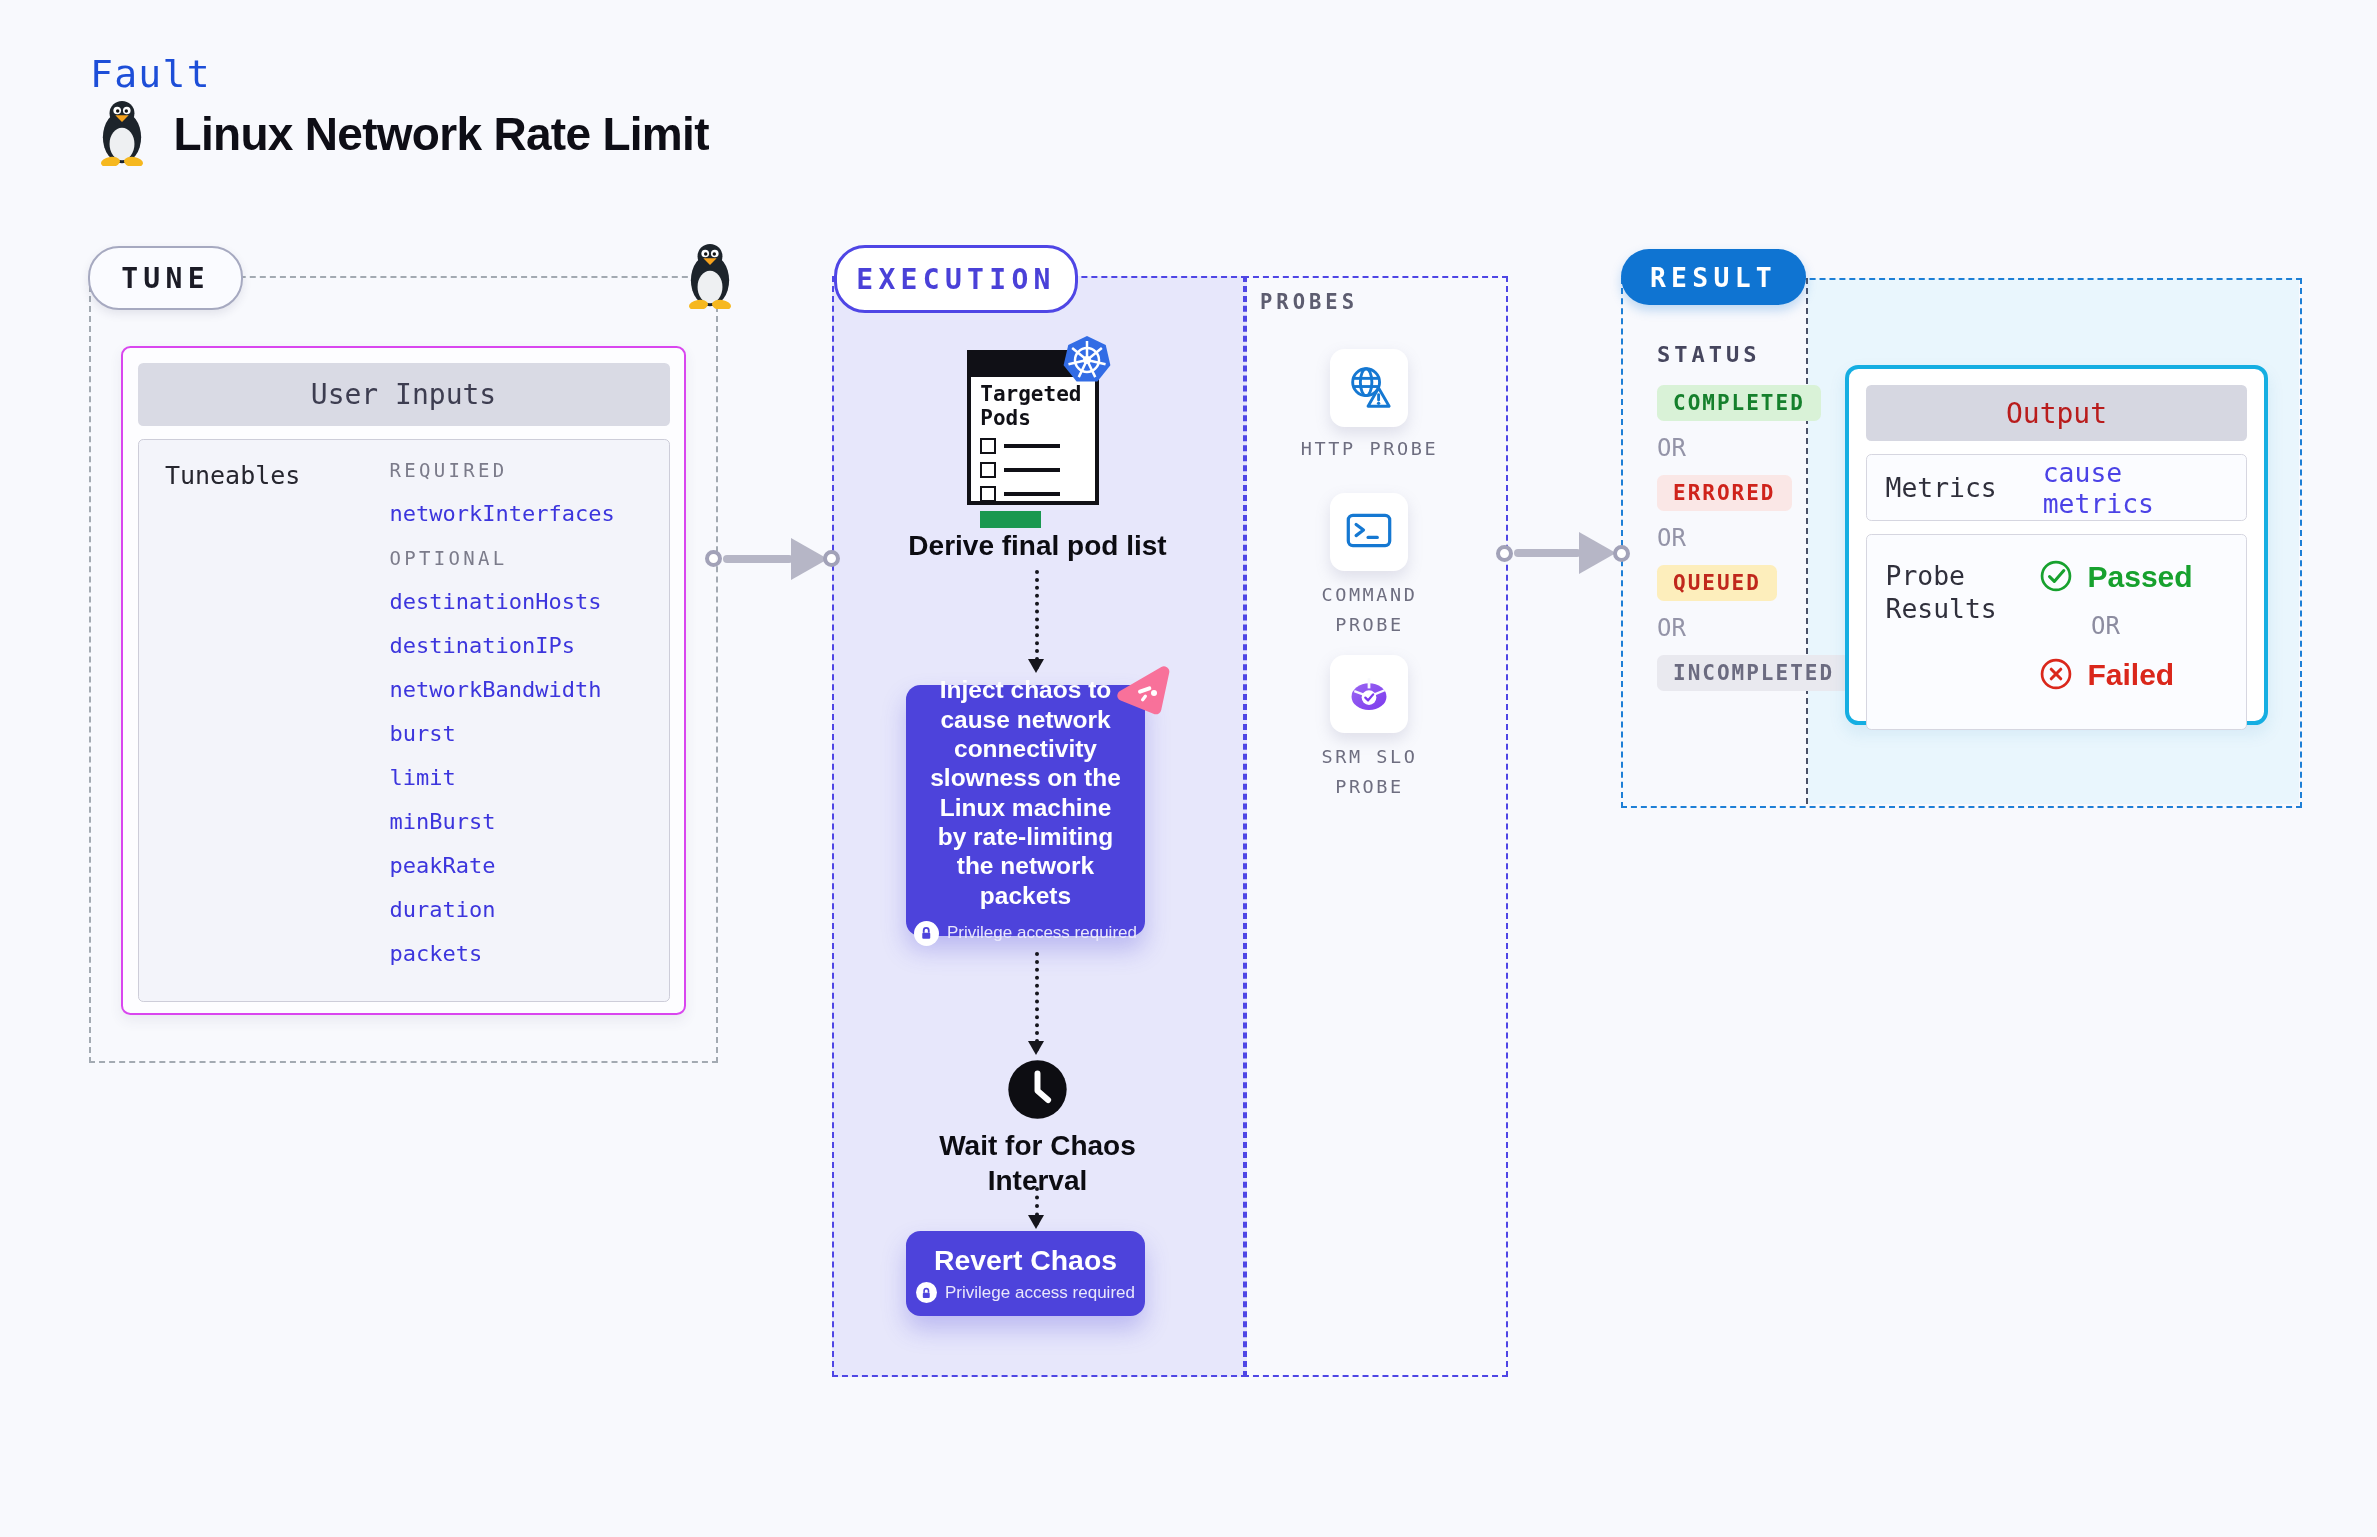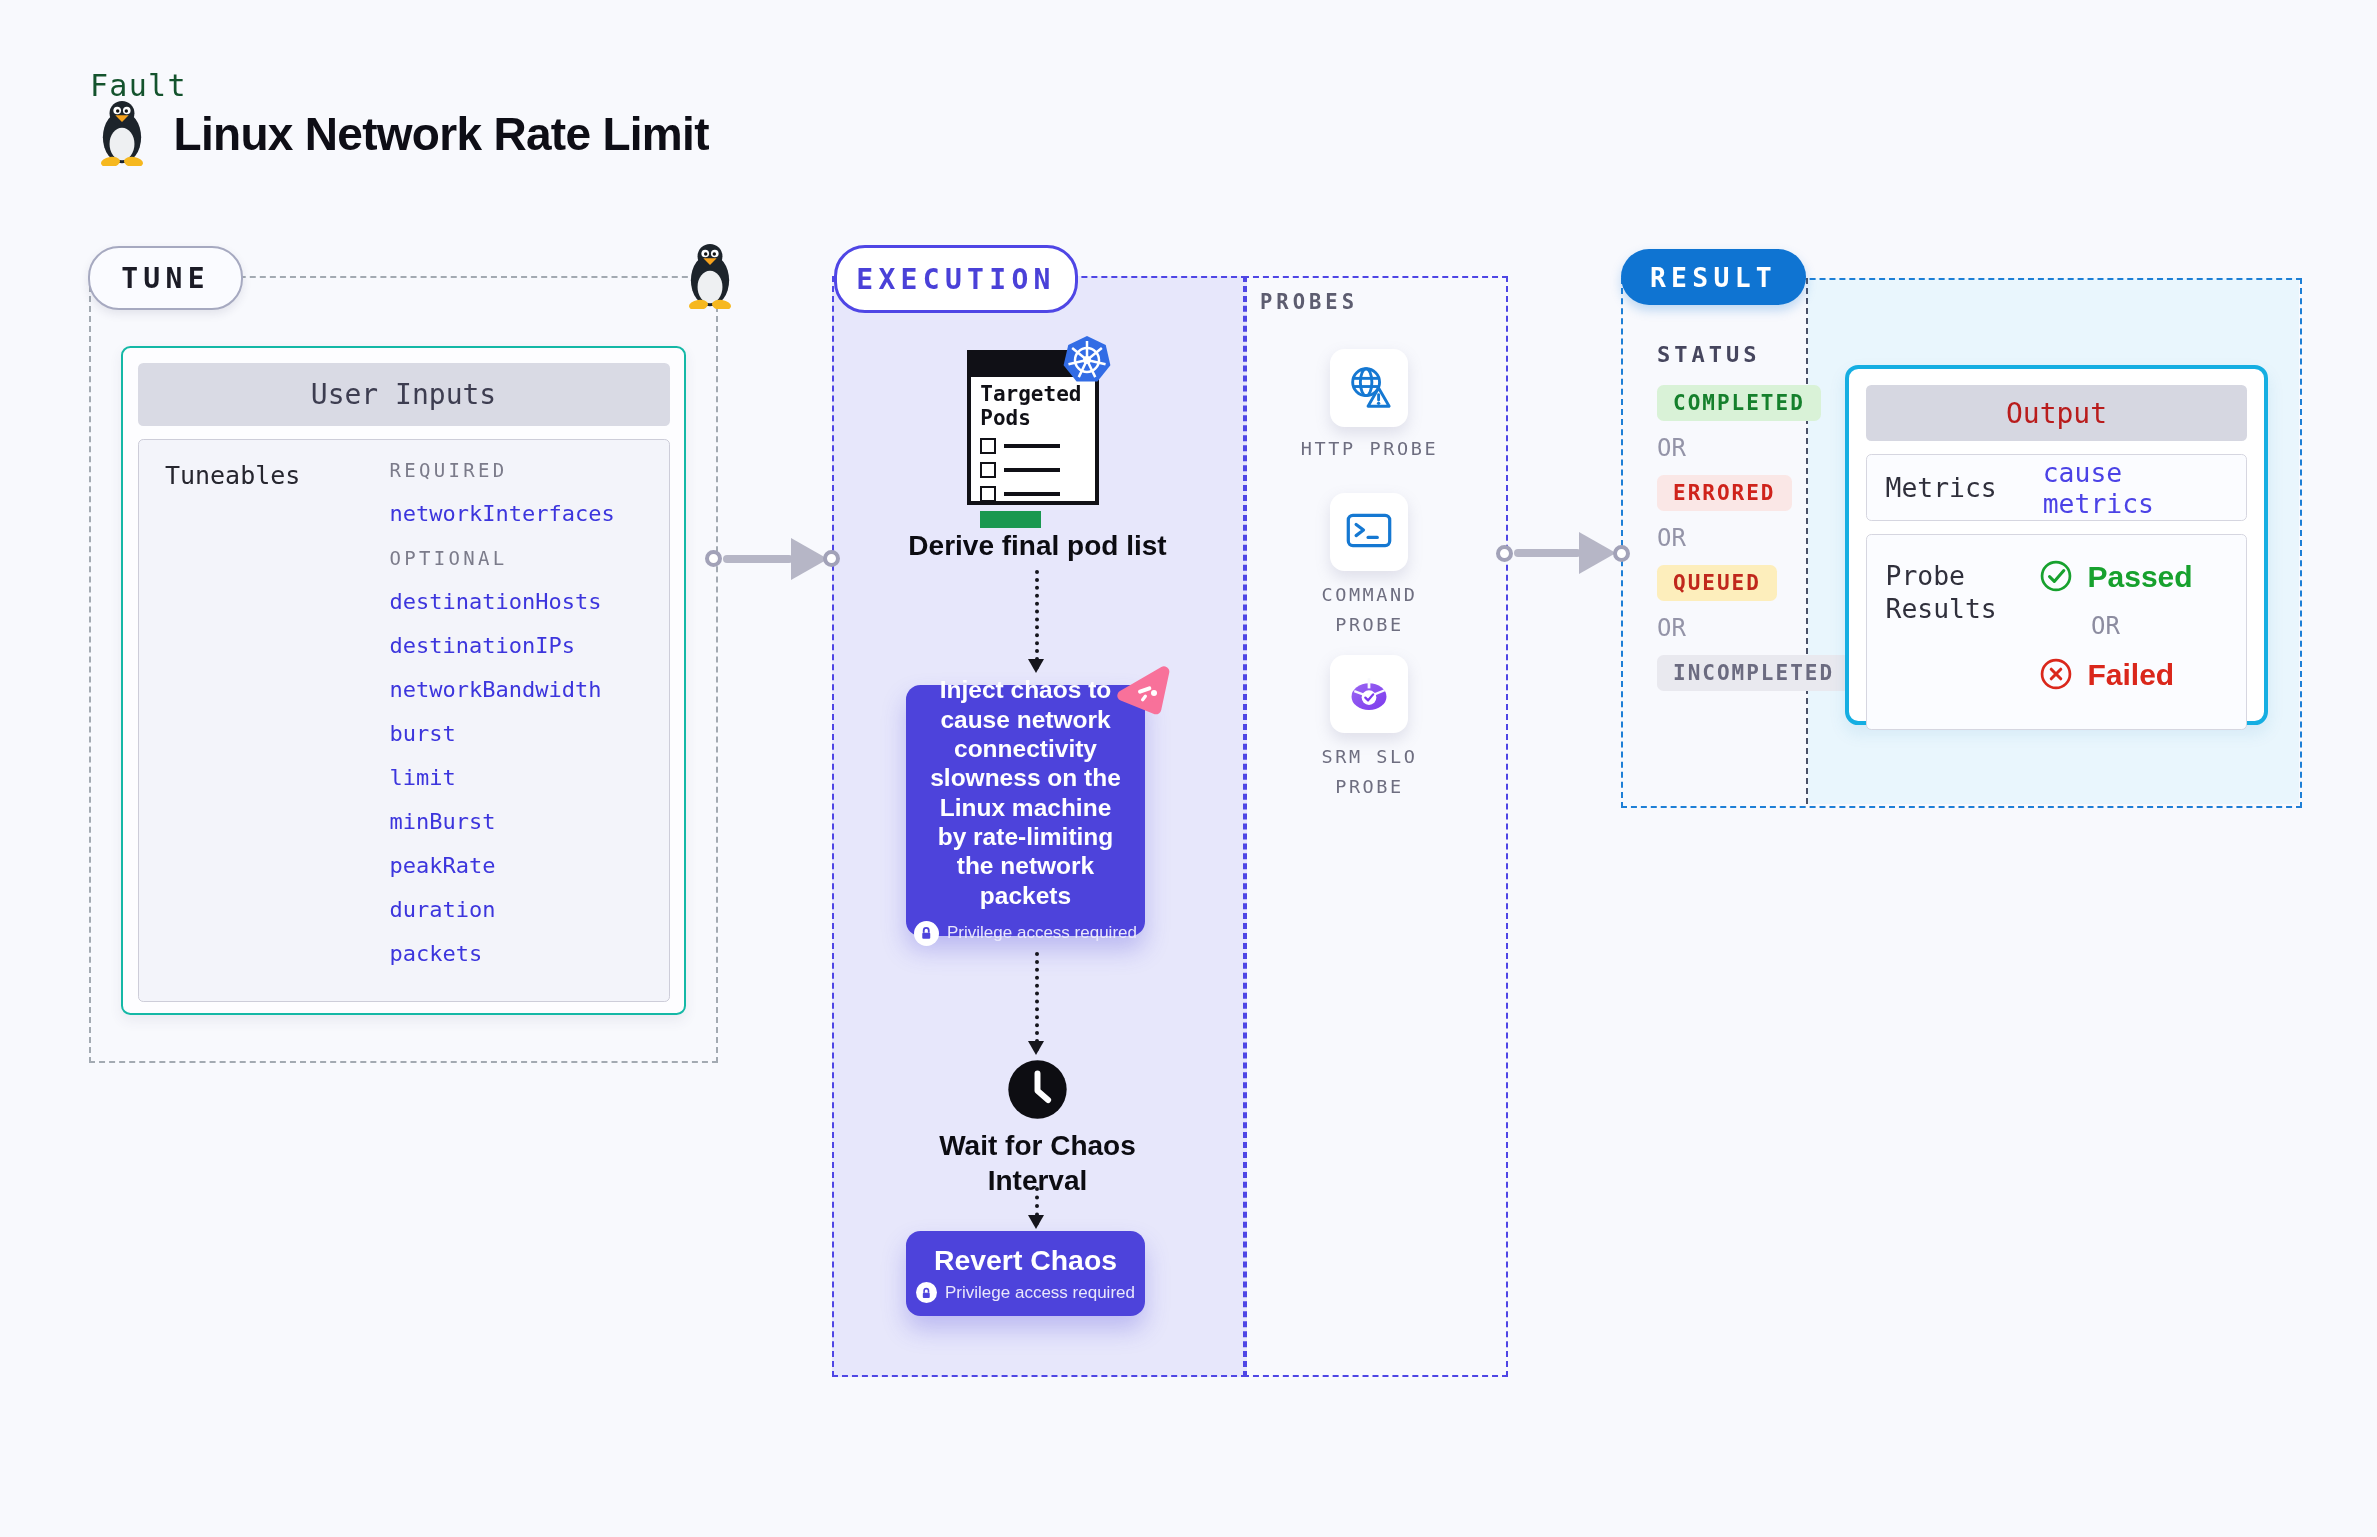--- a/index.html
+++ b/index.html
@@ -2,21 +2,21 @@
 <html style="font-size:10.6px"><head>
 <meta charset="utf-8">
 <style>
   html,body{margin:0;padding:0;background:#f8f9fd;}
   .canvas{position:relative;width:2377px;height:1537px;background:#f8f9fd;overflow:hidden;
           font-family:"Liberation Sans",sans-serif;}
   .mono{font-family:"DejaVu Sans Mono","Liberation Mono",monospace;}
   .abs{position:absolute;}
 
   
-  .kicker{left:90px;top:68px;font-size:30px;color:#14532d;letter-spacing:1.3px;}
+  .kicker{left:90px;top:52px;font-size:38px;color:#1d4ed8;letter-spacing:1.3px;}
   .title-row{left:93px;top:99px;display:flex;align-items:center;gap:22.5px;}
   .page-title{font-size:46px;font-weight:bold;color:#0e0e16;letter-spacing:-0.7px;}
 
   
   .pill{display:flex;align-items:center;justify-content:center;border-radius:31px;
         font-weight:bold;letter-spacing:5.3px;z-index:6;}
   .tune-pill{left:88px;top:246px;width:151px;height:60px;background:#fafbff;
              border:2.6px solid #a6a9c0;color:#1b1b26;font-size:28px;box-shadow:0 4px 9.3px rgba(40,40,80,.10);}
   .exec-pill{left:834px;top:245px;width:238px;height:62px;background:#ffffff;
              border:3.3px solid #4f46e5;color:#4a41d8;font-size:28px;}
@@ -25,21 +25,21 @@
 
   
   .tune-box{left:89px;top:276px;width:625px;height:783px;border:2.6px dashed #a3aab2;}
   .exec-box{left:832px;top:276px;width:411px;height:1097px;border:2.6px dashed #4f46e5;background:#e7e7fb;}
   .probes-box{left:1243px;top:276px;width:261px;height:1097px;border:2.6px dashed #4f46e5;}
   .result-box{left:1621px;top:278px;width:677px;height:526px;border:2.6px dashed #1e7fd6;z-index:1;}
   .cyan-region{left:1808px;top:278px;width:491px;height:526px;background:#e9f6fd;z-index:0;}
   .dark-sep{left:1806px;top:278px;width:0;height:526px;border-left:2.6px dashed #4a5066;z-index:2;}
 
   
-  .ui-card{left:121px;top:346px;width:565px;height:669px;background:#fdfdff;border:2px solid #14b8a6;
+  .ui-card{left:121px;top:346px;width:565px;height:669px;background:#fdfdff;border:2px solid #d946ef;
            border-radius:9.3px;box-sizing:border-box;padding:14.5px;box-shadow:0 5.3px 13.2px rgba(60,60,100,.08);}
   .ui-header{height:63px;background:#d9dae4;border-radius:5.3px;display:flex;align-items:center;
              justify-content:center;font-size:28px;color:#3d3d50;}
   .ui-body{position:relative;margin-top:13.2px;height:563px;background:#f3f4fa;border:1.3px solid #cdcdd9;
            border-radius:5.3px;box-sizing:border-box;}
   .tuneables-label{position:absolute;left:26.4px;top:21px;font-size:25px;color:#26262f;}
   .tuneable-col{position:absolute;left:251px;top:8px;display:flex;flex-direction:column;}
   .tuneable-col .group-label{height:44px;display:flex;align-items:center;font-size:19px;
                              color:#7b7b8a;letter-spacing:3.3px;}
   .tuneable-col .field{height:44px;display:flex;align-items:center;font-size:22px;color:#3c35dd;}

